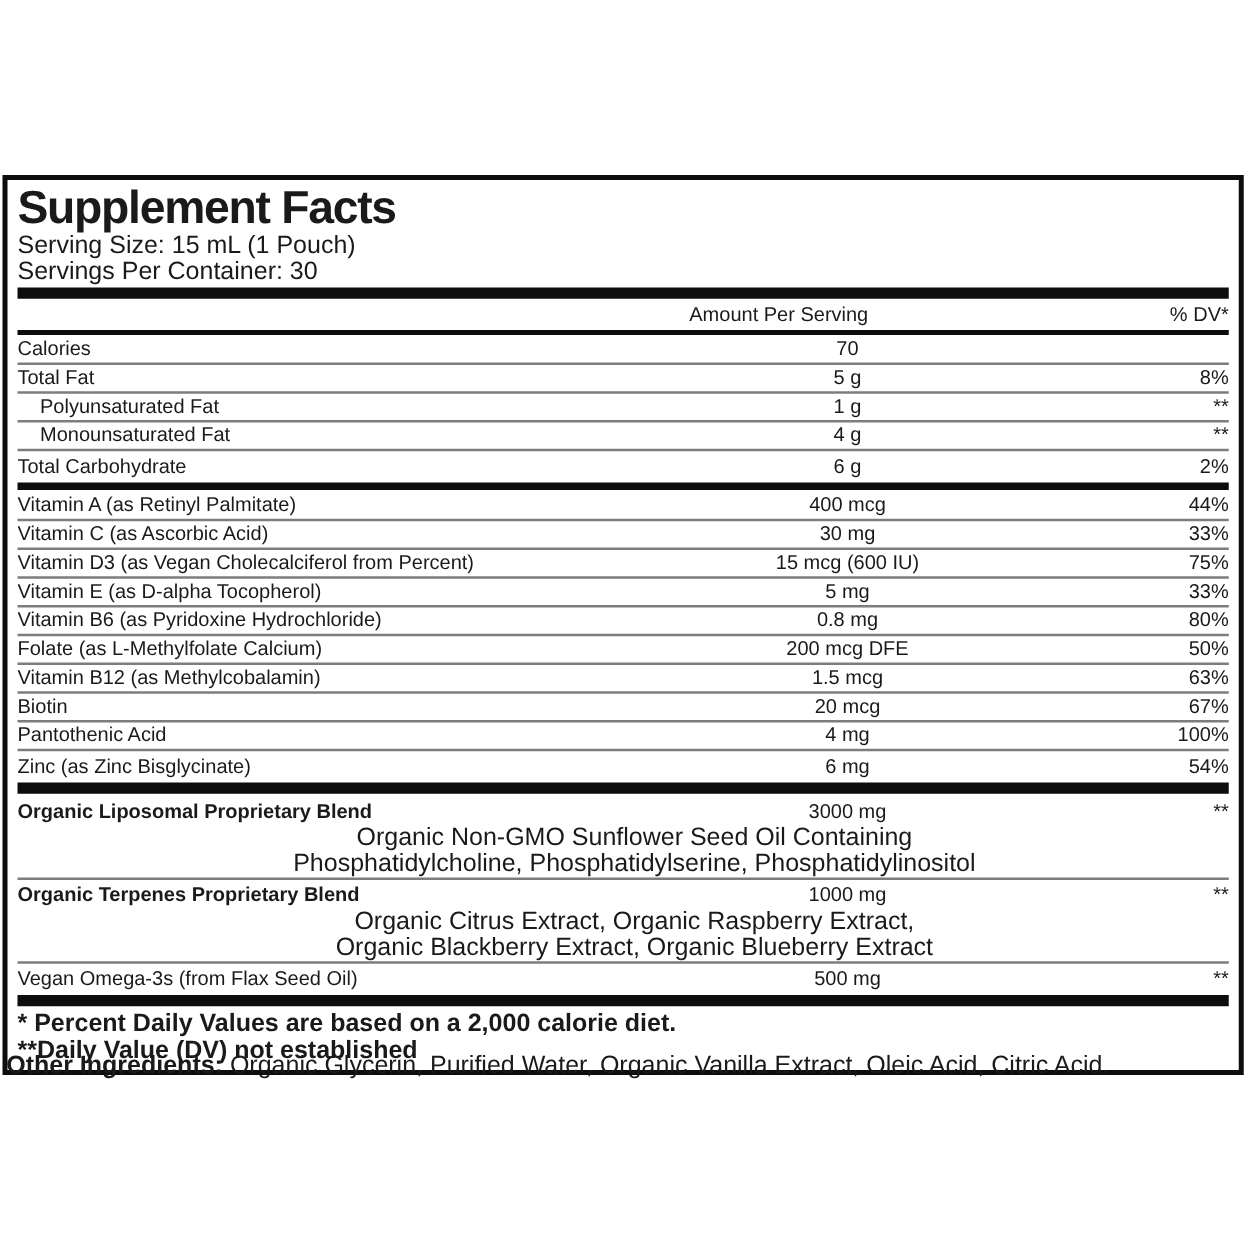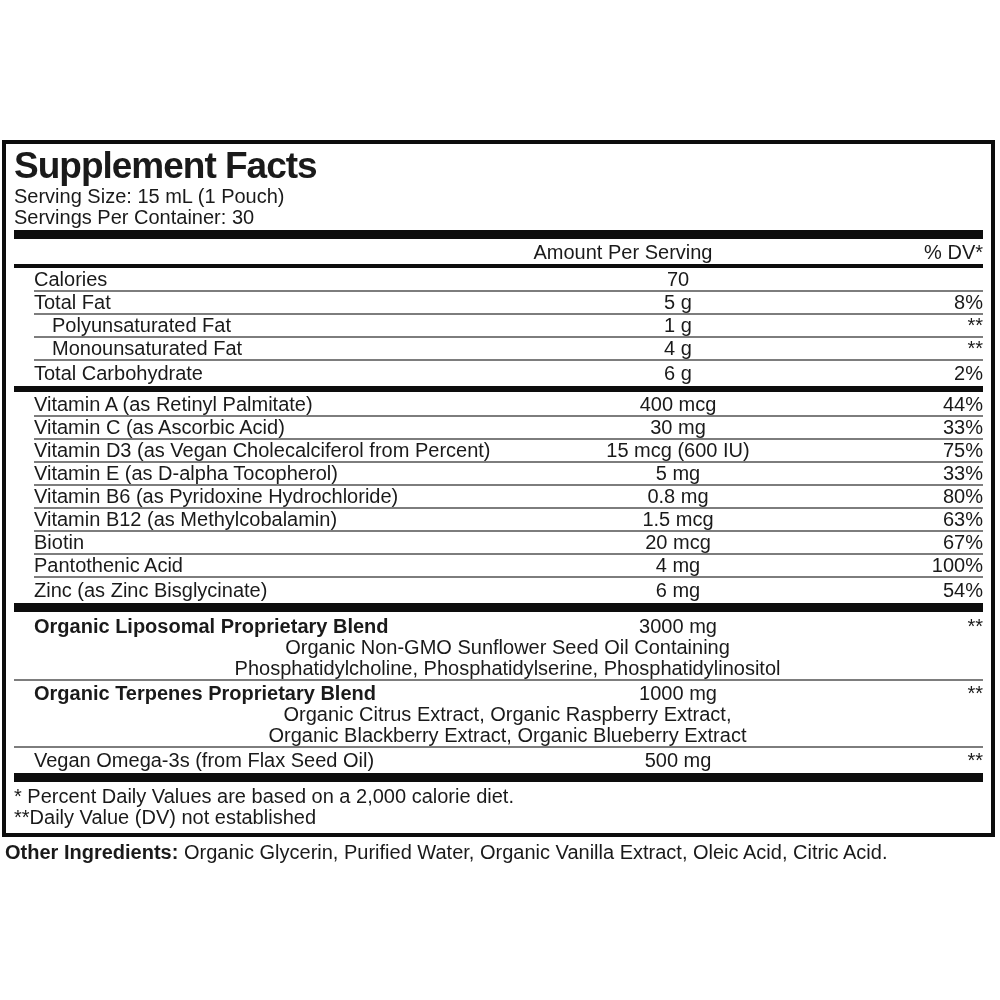--- a/index.html
+++ b/index.html
@@ -13,34 +13,34 @@
     border:4px solid #0d0d0d;background:#ffffff;padding:2px 8px 2px 8px;
   }
   .title{font-size:37px;font-weight:bold;letter-spacing:-1px;line-height:40px;margin:0;white-space:nowrap;}
   .serving-line{font-size:20px;line-height:21px;white-space:nowrap;}
   .bar{background:#0d0d0d;margin:2px 0;}
   .bar-thick{height:9px;}
   .bar-medium{height:4px;margin:1px 0;}
   .bar-small{height:6px;}
   .row{
     display:flex;align-items:flex-end;height:23px;box-sizing:border-box;
-    font-size:20px;line-height:21px;margin-left:20px;
+    font-size:16px;line-height:21px;
   }
   .col-name{flex:1;white-space:nowrap;overflow:hidden;}
   .col-amount{width:320px;text-align:center;white-space:nowrap;}
   .col-dv{width:145px;text-align:right;white-space:nowrap;}
   .section > *{border-bottom:2px solid #7d7d7d;}
   .section > *:last-child{border-bottom:none;}
   .row-group .row{border-bottom:none;}
   .subline{font-size:20px;line-height:21px;padding-left:18px;white-space:nowrap;text-align:center;}
   .indent{padding-left:18px;}
   .bold{font-weight:bold;}
   .header-row{height:22px;}
   .header-row .col-amount{margin-right:55px;}
-  .footnotes{font-size:20px;line-height:21px;padding:2px 0 3px 0;}
+  .footnotes{font-size:20px;line-height:21px;padding:2px 0 3px 0;font-weight:bold;}
   .other{
     position:absolute;top:841px;left:5px;width:990px;
     font-size:20px;line-height:22px;margin:0;
   }
 </style>
 </head>
 <body>
 
 <div class="panel">
   <h1 class="title">Supplement Facts</h1>
@@ -107,20 +107,25 @@
     <div class="col-name">Vitamin E (as D-alpha Tocopherol)</div>
     <div class="col-amount">5 mg</div>
     <div class="col-dv">33%</div>
   </div>
       <div class="row">
     <div class="col-name">Vitamin B6 (as Pyridoxine Hydrochloride)</div>
     <div class="col-amount">0.8 mg</div>
     <div class="col-dv">80%</div>
   </div>
       <div class="row">
+    <div class="col-name">Folate (as L-Methylfolate Calcium)</div>
+    <div class="col-amount">200 mcg DFE</div>
+    <div class="col-dv">50%</div>
+  </div>
+      <div class="row">
     <div class="col-name">Vitamin B12 (as Methylcobalamin)</div>
     <div class="col-amount">1.5 mcg</div>
     <div class="col-dv">63%</div>
   </div>
       <div class="row">
     <div class="col-name">Biotin</div>
     <div class="col-amount">20 mcg</div>
     <div class="col-dv">67%</div>
   </div>
       <div class="row">

